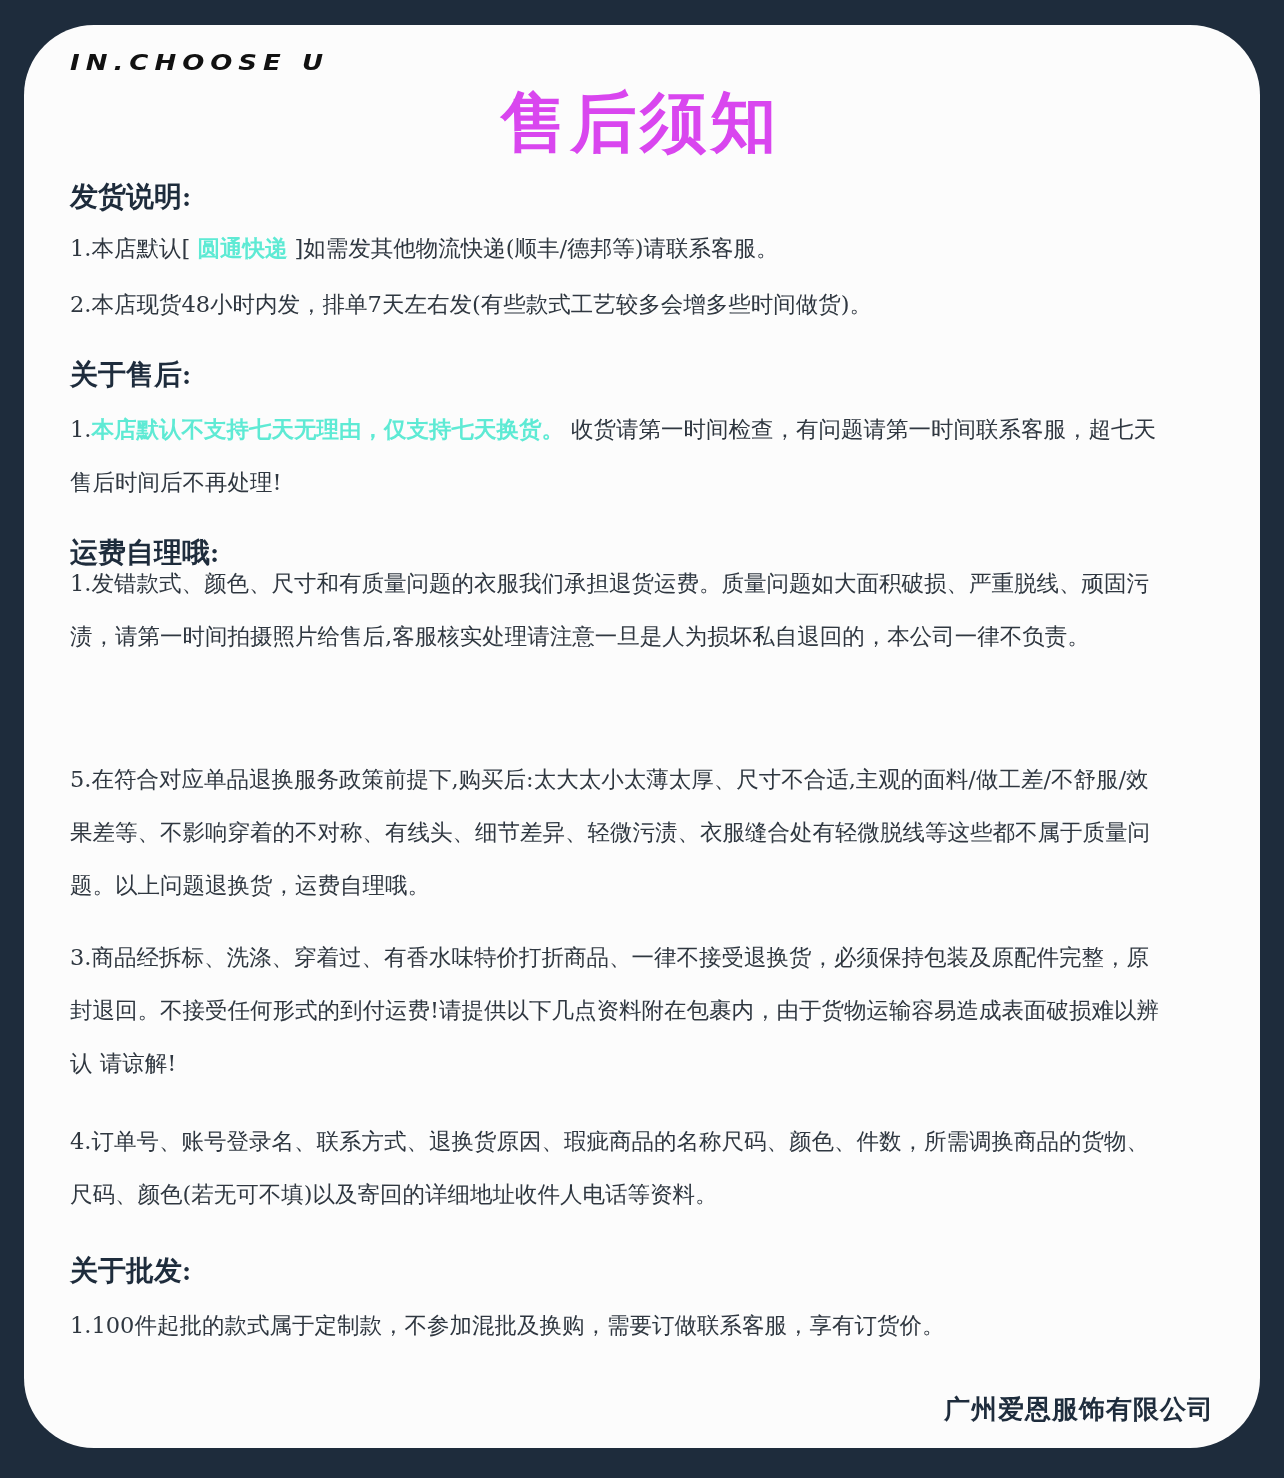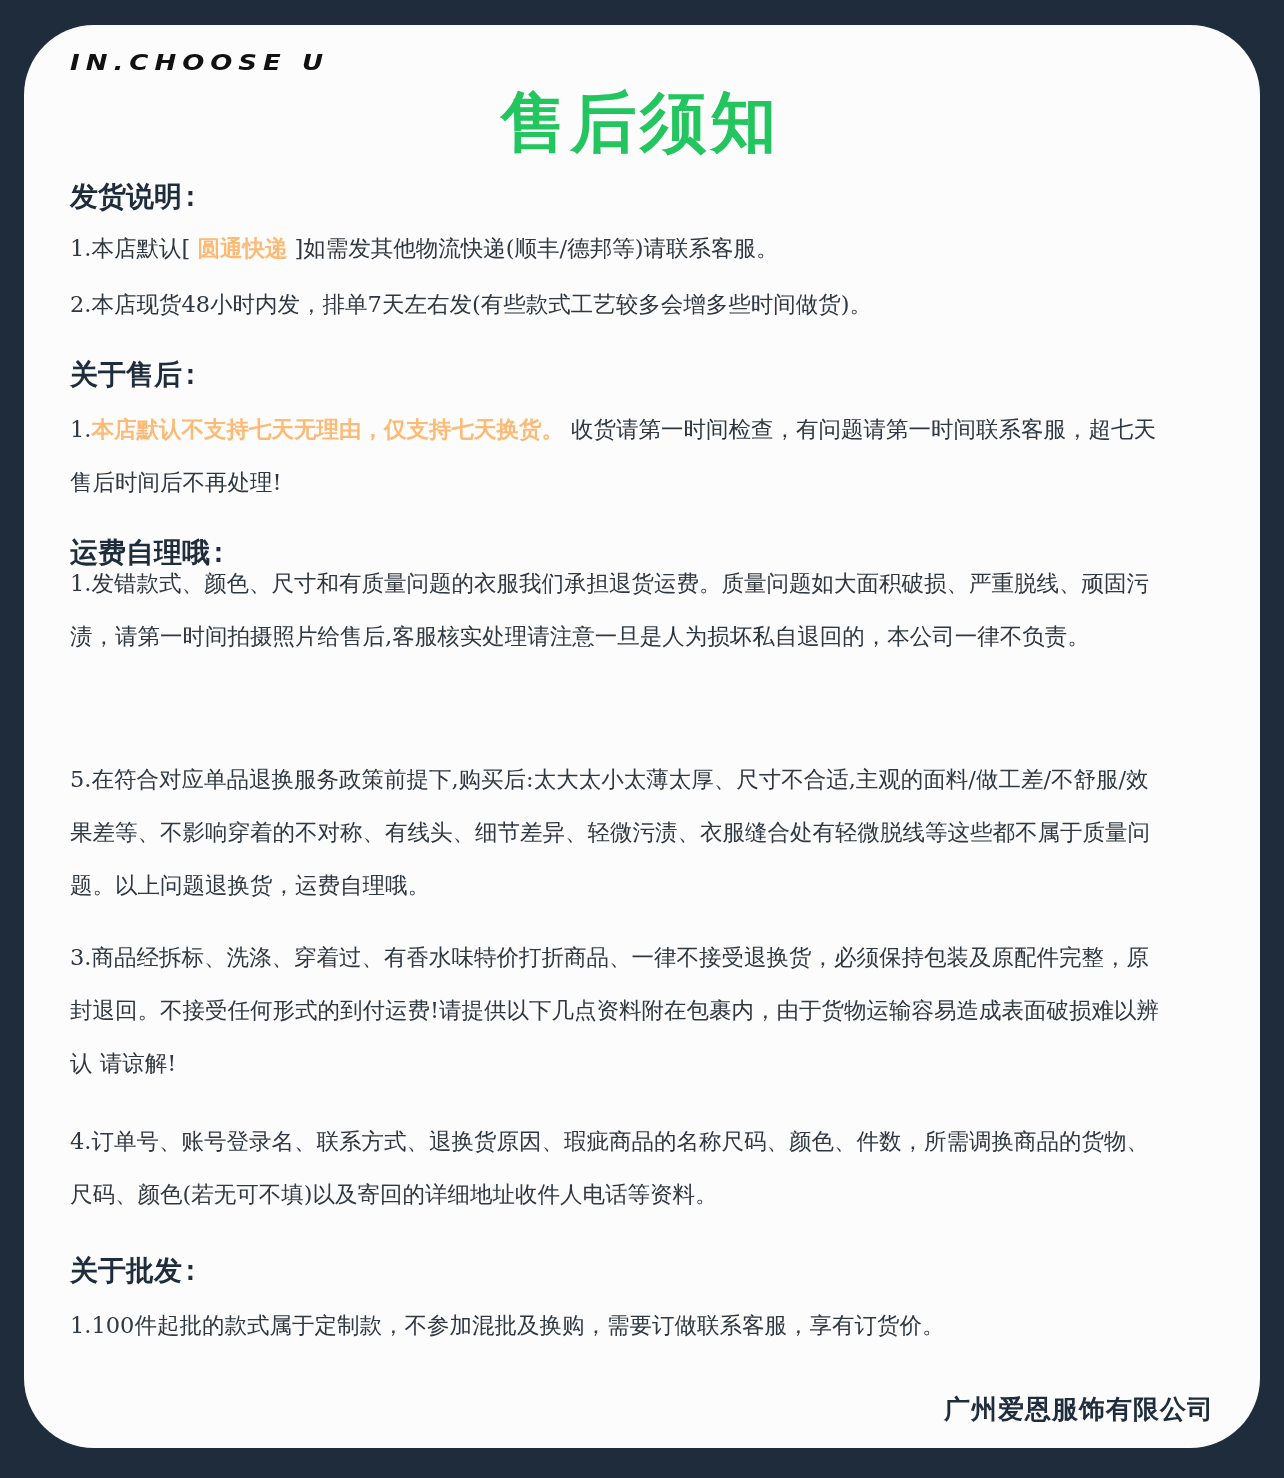--- a/index.html
+++ b/index.html
@@ -31,39 +31,39 @@
       transform-origin: left top;
     }
     .title {
       position: absolute;
       left: 0; right: 3px; top: 78px;
       text-align: center;
       font-family: "DejaVu Serif", "Liberation Serif", serif;
       font-weight: bold;
       font-size: 66px;
       letter-spacing: 4px;
-      color: #22c55e;
+      color: #d946ef;
     }
     .section-heading {
       position: absolute;
       left: 70px;
-      font-family: Liberation Mono, monospace;
+      font-family: Liberation Serif, serif;
       font-weight: bold;
       font-size: 28px;
       color: #1e2c3c;
     }
     .para {
       position: absolute;
       left: 70px;
       width: 1090px;
       font-size: 22.5px;
       line-height: 53px;
       color: #2f3740;
     }
-    .para b { color: #fdba74; font-family: "DejaVu Sans", "Liberation Sans", sans-serif; }
+    .para b { color: #5eead4; font-family: "DejaVu Sans", "Liberation Sans", sans-serif; }
     .company {
       position: absolute;
       right: 70px; top: 1392px;
       font-family: "DejaVu Sans", "Liberation Sans", sans-serif;
       font-weight: bold;
       font-size: 26px;
       color: #1e2c3c;
       letter-spacing: 1px;
       text-align: right;
     }

